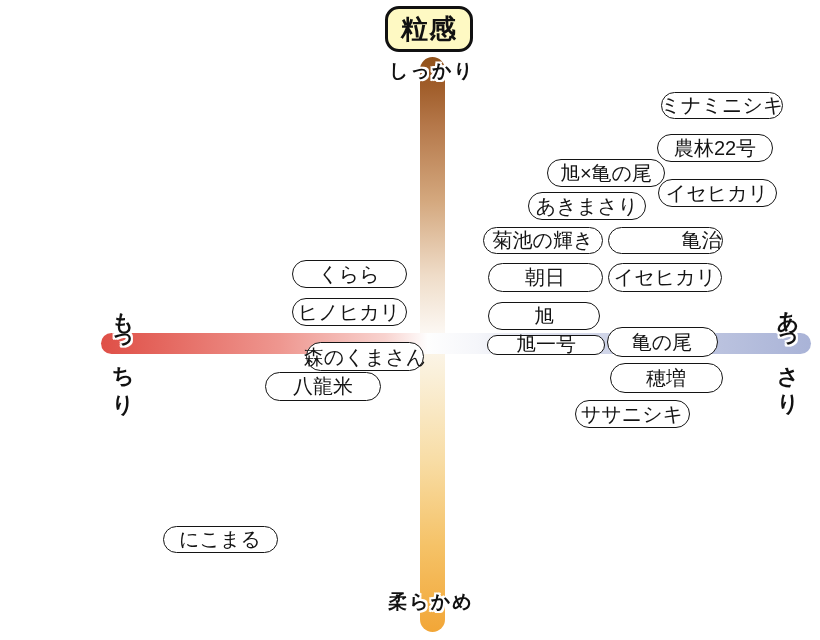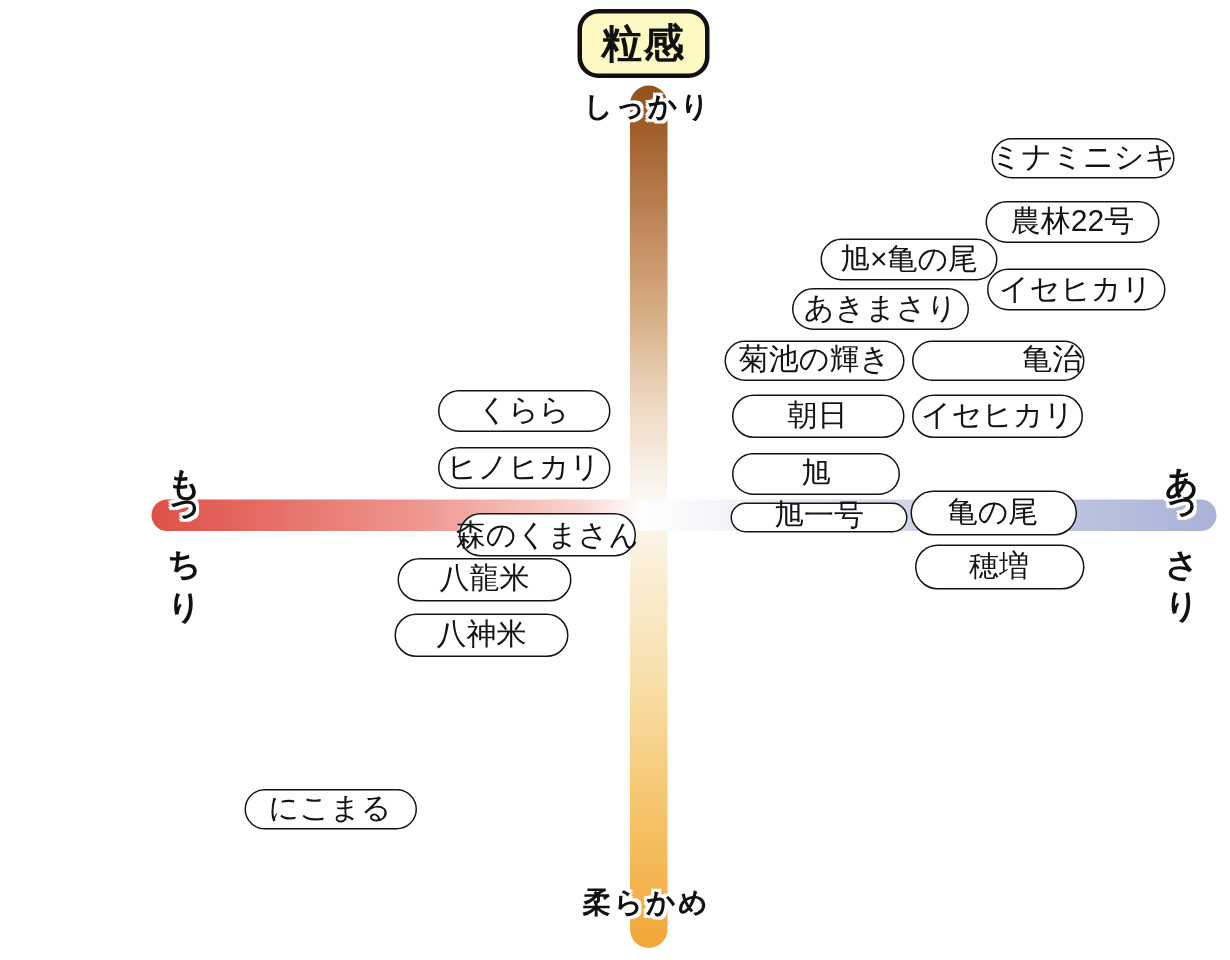--- a/index.html
+++ b/index.html
@@ -88,34 +88,34 @@
       </div>
       <div class="pill" style="left: 487px; top: 335px; width: 118px; height: 20px; align-items: flex-end;">
         <span>旭一号</span>
       </div>
       <div class="pill" style="left: 606.5px; top: 327px; width: 111px; height: 30px;">
         <span>亀の尾</span>
       </div>
       <div class="pill" style="left: 609.5px; top: 363px; width: 113px; height: 30px;">
         <span>穂増</span>
       </div>
+      <div class="pill" style="left: 574.5px; top: 400px; width: 115px; height: 28px;">
+        <span>ササニシキ</span>
+      </div>
       <div class="pill" style="left: 291.5px; top: 260px; width: 115px; height: 28px;">
         <span>くらら</span>
       </div>
       <div class="pill" style="left: 291.5px; top: 298px; width: 115px; height: 28px;">
         <span>ヒノヒカリ</span>
       </div>
       <div class="pill" style="left: 290px; top: 342px; width: 118px; height: 29px; margin-left: 16px;">
         <span>森のくまさん</span>
       </div>
       <div class="pill" style="left: 265px; top: 371.5px; width: 116px; height: 29px;">
         <span>八龍米</span>
-      </div>
-      <div class="pill" style="left: 263px; top: 408.5px; width: 116px; height: 29px;">
-        <span>八神米</span>
       </div>
       <div class="pill" style="left: 162.5px; top: 525.5px; width: 115px; height: 27px;">
         <span>にこまる</span>
       </div>
     </div>
 
   <div class="axis-box top">
     <span>粒感</span>
   </div>
   <div class="endlabel h top">しっかり</div>

